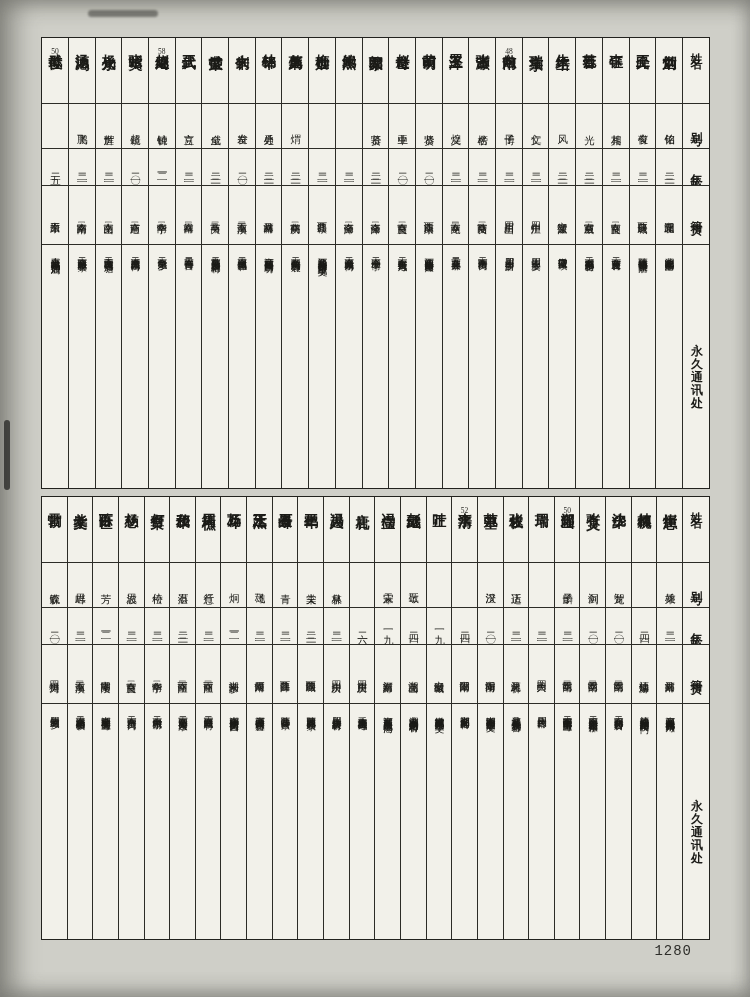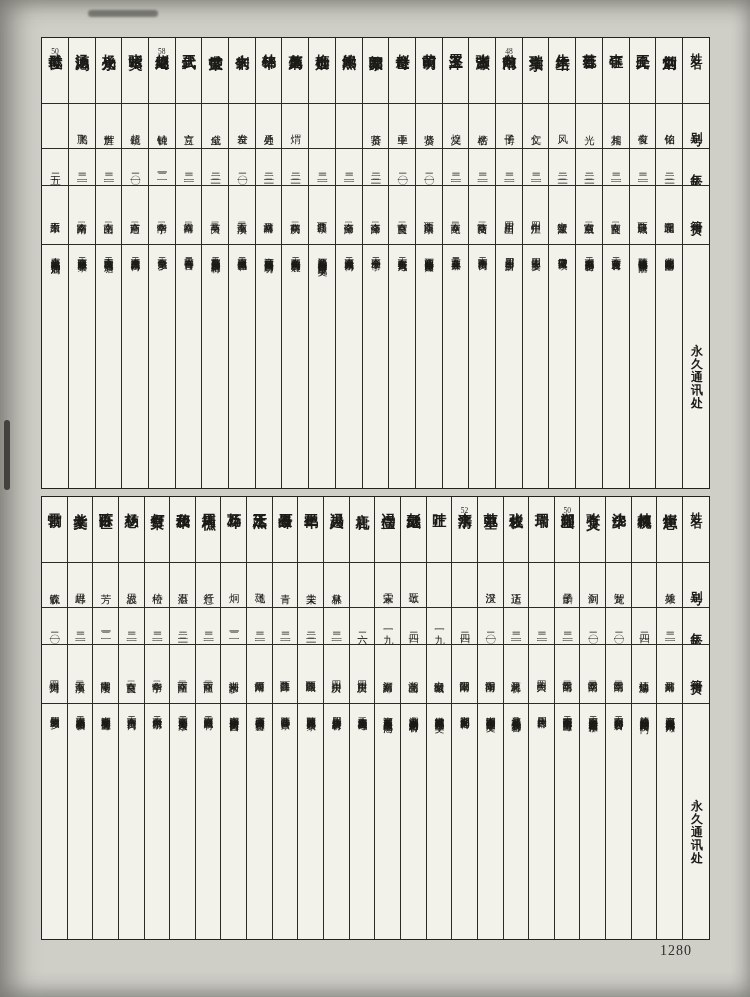--- a/index.html
+++ b/index.html
@@ -60,21 +60,21 @@
 
   .header-col .cell { font-weight: 700; font-size: 12px; letter-spacing: 4px; }
   .header-col .c-addr { justify-content: center; padding-top: 0; letter-spacing: 13px; font-size: 12px; }
 
   .sub { text-combine-upright: all; font-size: 7.5px; font-weight: 400;
          letter-spacing: 0; margin-top: 2px; color: #2a2a26; }
 
   .page-number {
     position: absolute; right: 58px; bottom: 38px;
     font-size: 14px; letter-spacing: 1px; color: #2e2e2a;
-    font-family: Liberation Serif, serif;
+    font-family: Liberation Mono, monospace;
   }
 </style>
 </head>
 <body>
 
 <div class="scan">
   <div class="smudge-top"></div>
   <div class="smudge-left"></div>
 
   <div class="registry top" id="table-top">

